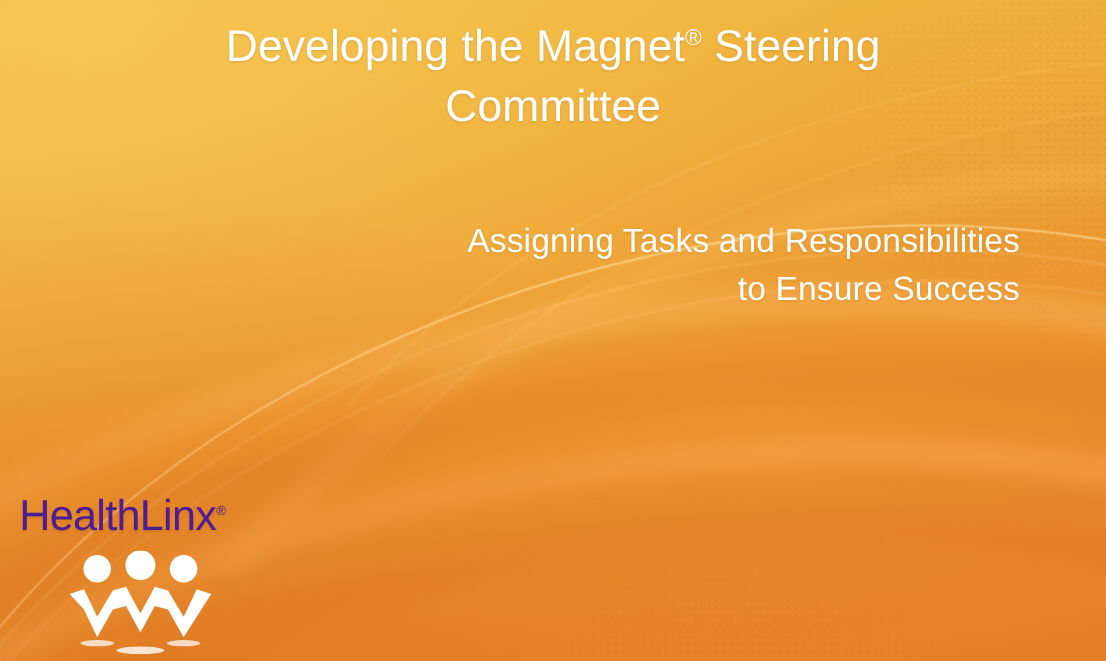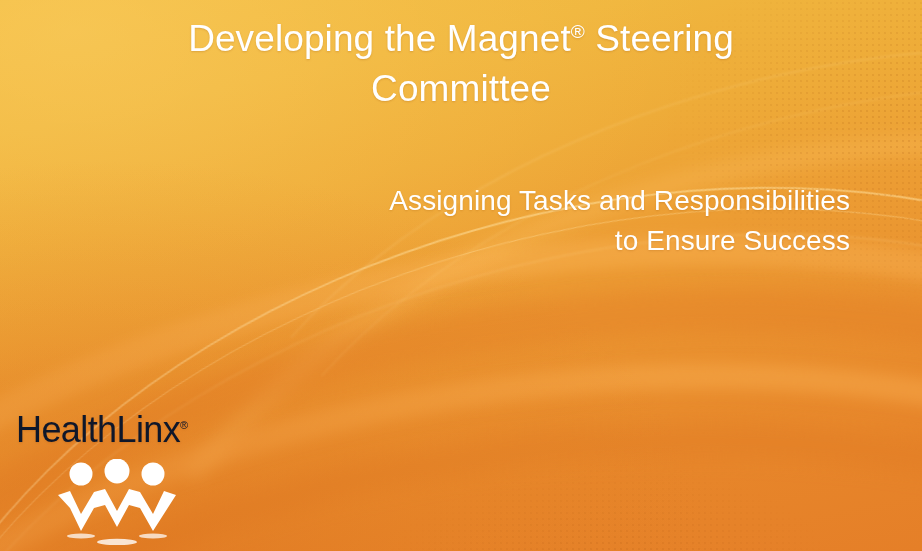--- a/index.html
+++ b/index.html
@@ -254,21 +254,21 @@
   }
 
   
   #logo {
     position: absolute;
     left: 16px;
     top: 409px;
     z-index: 6;
   }
   #logo-wordmark {
-    color: #0f172a;
+    color: #4c1d95;
     font-size: 36px;
     line-height: 42px;
     font-weight: 400;
     letter-spacing: -0.6px;
     white-space: nowrap;
     text-shadow: 0 1px 2px rgba(150, 75, 12, 0.22);
   }
   #logo-reg {
     font-size: 11px;
     vertical-align: super;

